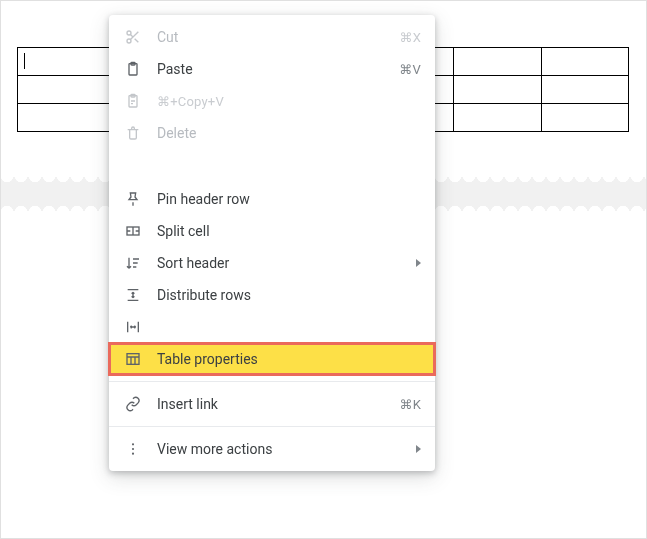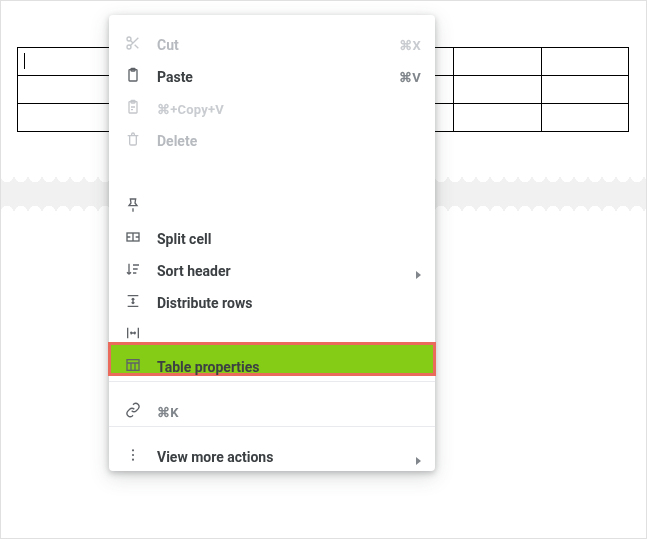--- a/index.html
+++ b/index.html
@@ -64,31 +64,30 @@
     left: 108px;
     width: 326px;
     background: #fff;
     border-radius: 4px;
     box-shadow: 0 2px 6px rgba(60,64,67,.3), 0 6px 20px rgba(60,64,67,.18);
     padding: 6px 0;
     z-index: 5;
   }
   .menu-item {
     display: flex;
-    align-items: flex-end;
+    align-items: center;
     height: 32px;
     padding: 0 14px;
     color: #3c4043;
     cursor: default;
     position: relative;
-    font-weight: bold;
   }
   .menu-item.disabled { color: #b7bbc0; }
   .menu-item.highlight {
-    background: #84cc16;
+    background: #fde047;
     box-shadow: inset 0 0 0 2px #ea6a5c, 0 0 0 1px #ea6a5c;
     z-index: 1;
   }
   .micon {
     width: 20px; height: 20px;
     flex: 0 0 20px;
     margin-right: 14px;
     display: flex; align-items: center; justify-content: center;
     color: #5f6368;
   }
@@ -185,20 +184,21 @@
   </div>
 
   <div class="gap-block"></div>
 
   <div class="menu-item">
     <span class="micon">
       <svg width="16" height="16" viewBox="0 0 24 24" fill="none" stroke="currentColor" stroke-width="2">
           <path d="M12 17V22M8 3h8l-1 6 3 4H6l3-4-1-6z"></path>
         </svg>
     </span>
+    <span class="mlabel">Pin header row</span>
   </div>
 
   <div class="menu-item">
     <span class="micon">
       <svg width="16" height="16" viewBox="0 0 24 24" fill="none" stroke="currentColor" stroke-width="2">
           <rect x="3" y="6" width="18" height="12"></rect>
           <path d="M12 6v12M8 12H3m13 0h5"></path>
         </svg>
     </span>
     <span class="mlabel">Split cell</span>
@@ -243,20 +243,21 @@
 
   <div class="sep"></div>
 
   <div class="menu-item">
     <span class="micon">
       <svg width="16" height="16" viewBox="0 0 24 24" fill="none" stroke="currentColor" stroke-width="2">
           <path d="M10 13a5 5 0 0 0 7 0l3-3a5 5 0 0 0-7-7l-1 1"></path>
           <path d="M14 11a5 5 0 0 0-7 0l-3 3a5 5 0 0 0 7 7l1-1"></path>
         </svg>
     </span>
+    <span class="mlabel">Insert link</span>
     <span class="mshort">⌘K</span>
   </div>
 
   <div class="sep"></div>
 
   <div class="menu-item">
     <span class="micon">
       <svg width="16" height="16" viewBox="0 0 24 24" fill="currentColor">
           <circle cx="12" cy="5" r="1.6"></circle>
           <circle cx="12" cy="12" r="1.6"></circle>

